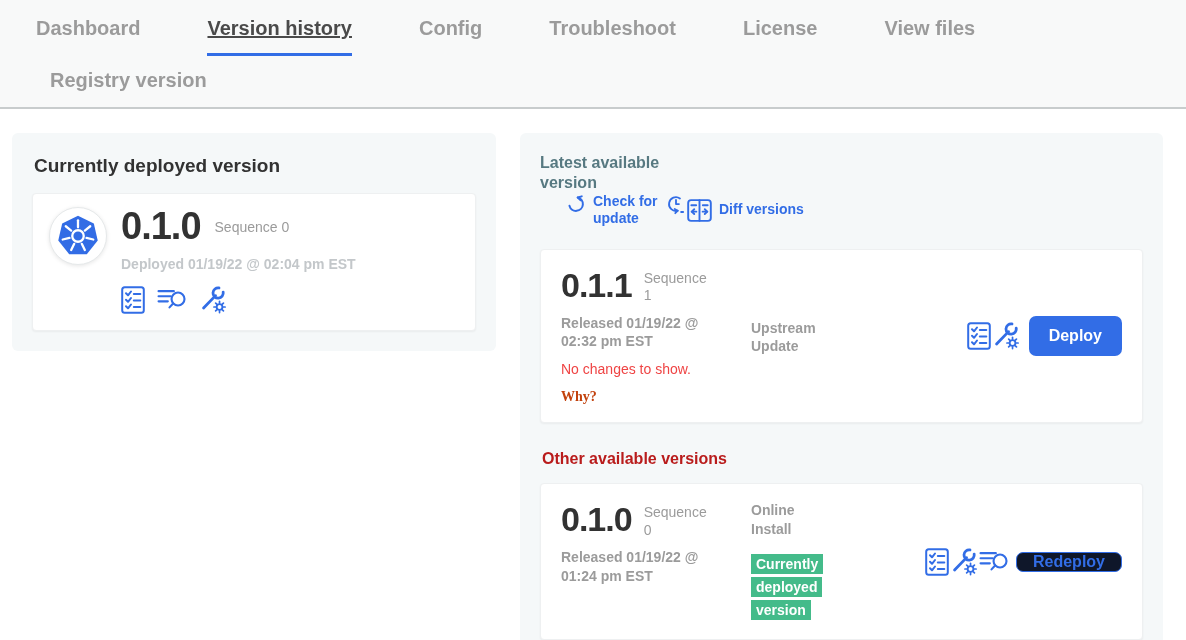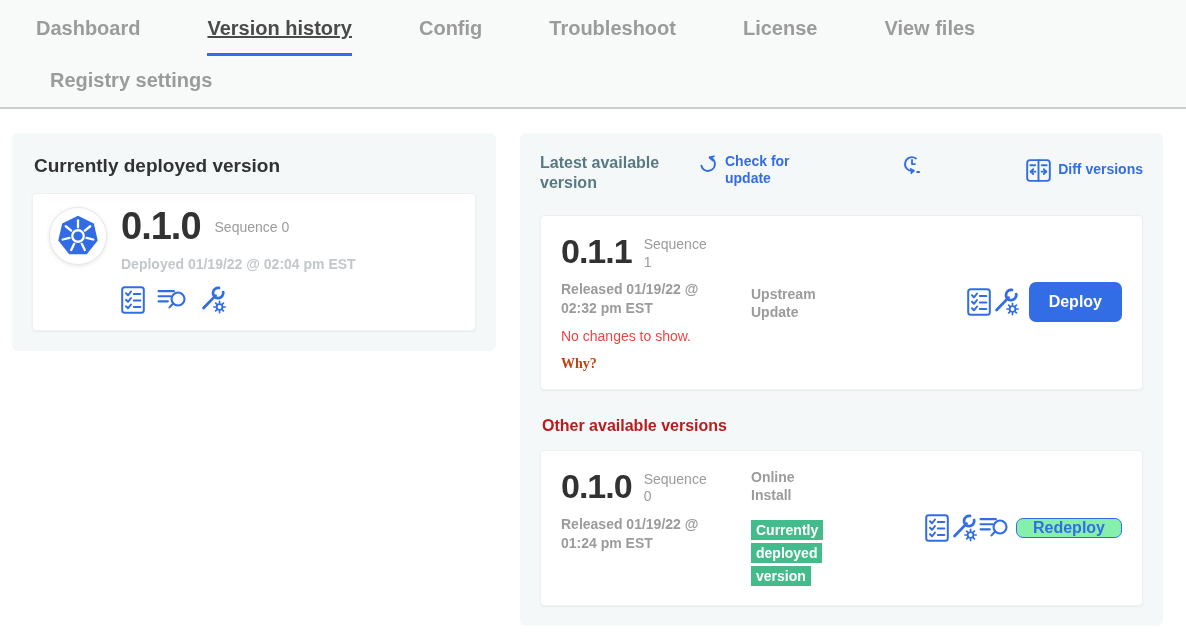--- a/index.html
+++ b/index.html
@@ -43,21 +43,21 @@
 
   .version-row { display: flex; align-items: center; }
   .version-big { font-size: 38px; font-weight: 700; color: #323232; letter-spacing: -1px; line-height: 1.05; }
   .sequence { font-size: 14px; color: #9b9b9b; margin-left: 14px; }
   .deployed-at { font-size: 14px; font-weight: 600; color: #c3c7ca; margin: 9px 0 14px; }
 
   .icon-row { display: flex; align-items: center; gap: 12px; color: #326de6; }
   .card-icon { display: inline-flex; align-items: center; cursor: pointer; color: #326de6; }
 
   
-  .panel-header { display: flex; align-items: flex-start; margin-bottom: 22px; }
+  .panel-header { display: flex; align-items: flex-start; margin-bottom: 22px; flex-direction: column; }
   .panel-header h2 {
     font-size: 16px; font-weight: 700; color: #577981; width: 132px; line-height: 1.25; flex: 0 0 auto;
   }
   .header-links { flex: 1; display: flex; justify-content: space-between; padding-left: 26px; }
   .action-link {
     display: flex; gap: 7px; align-items: flex-start;
     color: #326de6; font-size: 14px; font-weight: 700; line-height: 1.2;
     cursor: pointer; text-decoration: none;
   }
   .action-link .lbl-narrow { width: 72px; }
@@ -82,42 +82,42 @@
   .badge {
     background: #44bb8a; color: #fff; font-size: 14px; font-weight: 700;
     padding: 2px 5px;
     -webkit-box-decoration-break: clone; box-decoration-break: clone;
   }
 
   .vc-right { margin-left: auto; align-self: center; display: flex; align-items: center; gap: 1px; }
 
   .btn { font-family: "Liberation Sans", sans-serif; font-size: 16px; font-weight: 700; border-radius: 7px; cursor: pointer; }
   .btn-primary { background: #326de6; color: #fff; border: none; padding: 11px 20px; margin-left: 8px; }
-  .btn-outline { background: #86efac; color: #326de6; border: 1px solid #326de6; padding: 0 16px; margin-left: 6px; }
+  .btn-outline { background: #0f172a; color: #326de6; border: 1px solid #326de6; padding: 0 16px; margin-left: 6px; }
 
   .other-title { font-size: 16px; font-weight: 700; color: #b91c1c; margin: 27px 2px 15px; }
 
   svg { display: block; }
 </style>
 </head>
 <body>
 
 <div class="app">
 
   <nav>
     <div class="nav-row-primary">
       <div class="tab">Dashboard</div>
       <div class="tab active">Version history</div>
       <div class="tab">Config</div>
       <div class="tab">Troubleshoot</div>
       <div class="tab">License</div>
       <div class="tab">View files</div>
     </div>
     <div class="nav-row-secondary">
-      <span class="tab" style="padding-bottom:0;border-bottom:none;">Registry settings</span>
+      <span class="tab" style="padding-bottom:0;border-bottom:none;">Registry version</span>
     </div>
   </nav>
 
   <main>
 
     <section class="panel panel-left">
       <h2>Currently deployed version</h2>
       <div class="card deployed-card">
         <div class="app-icon-wrap">
           <span>

